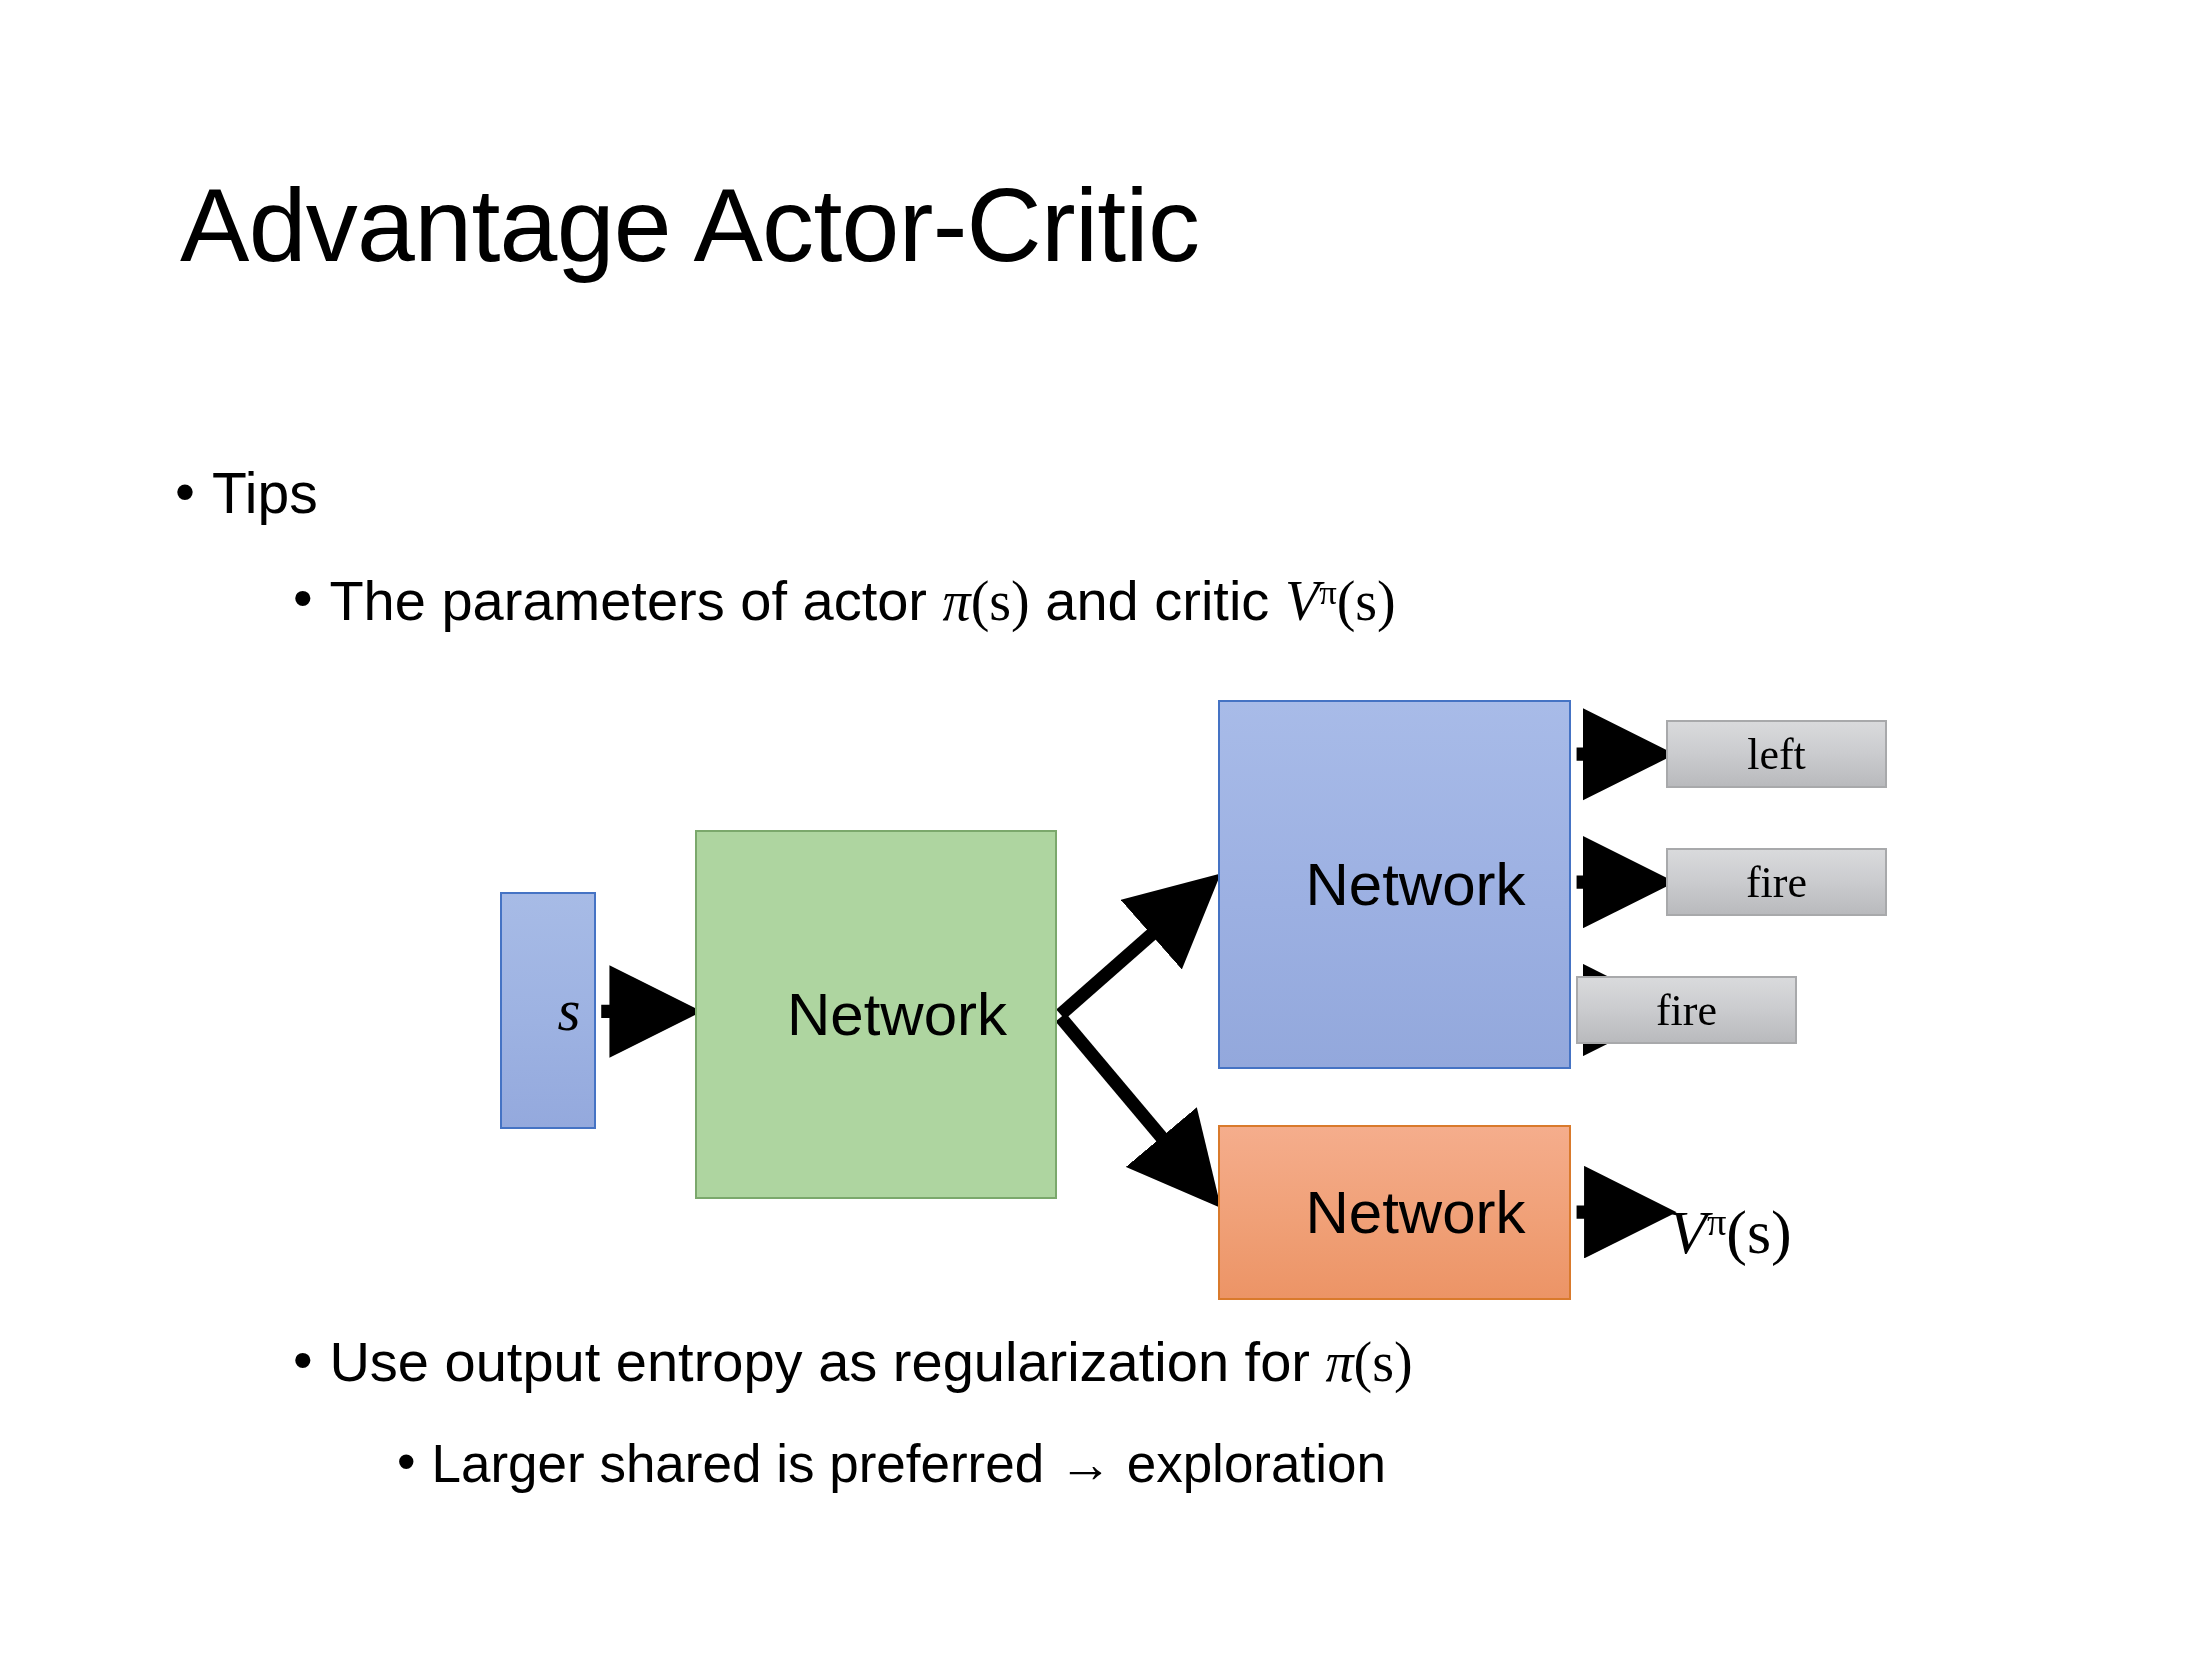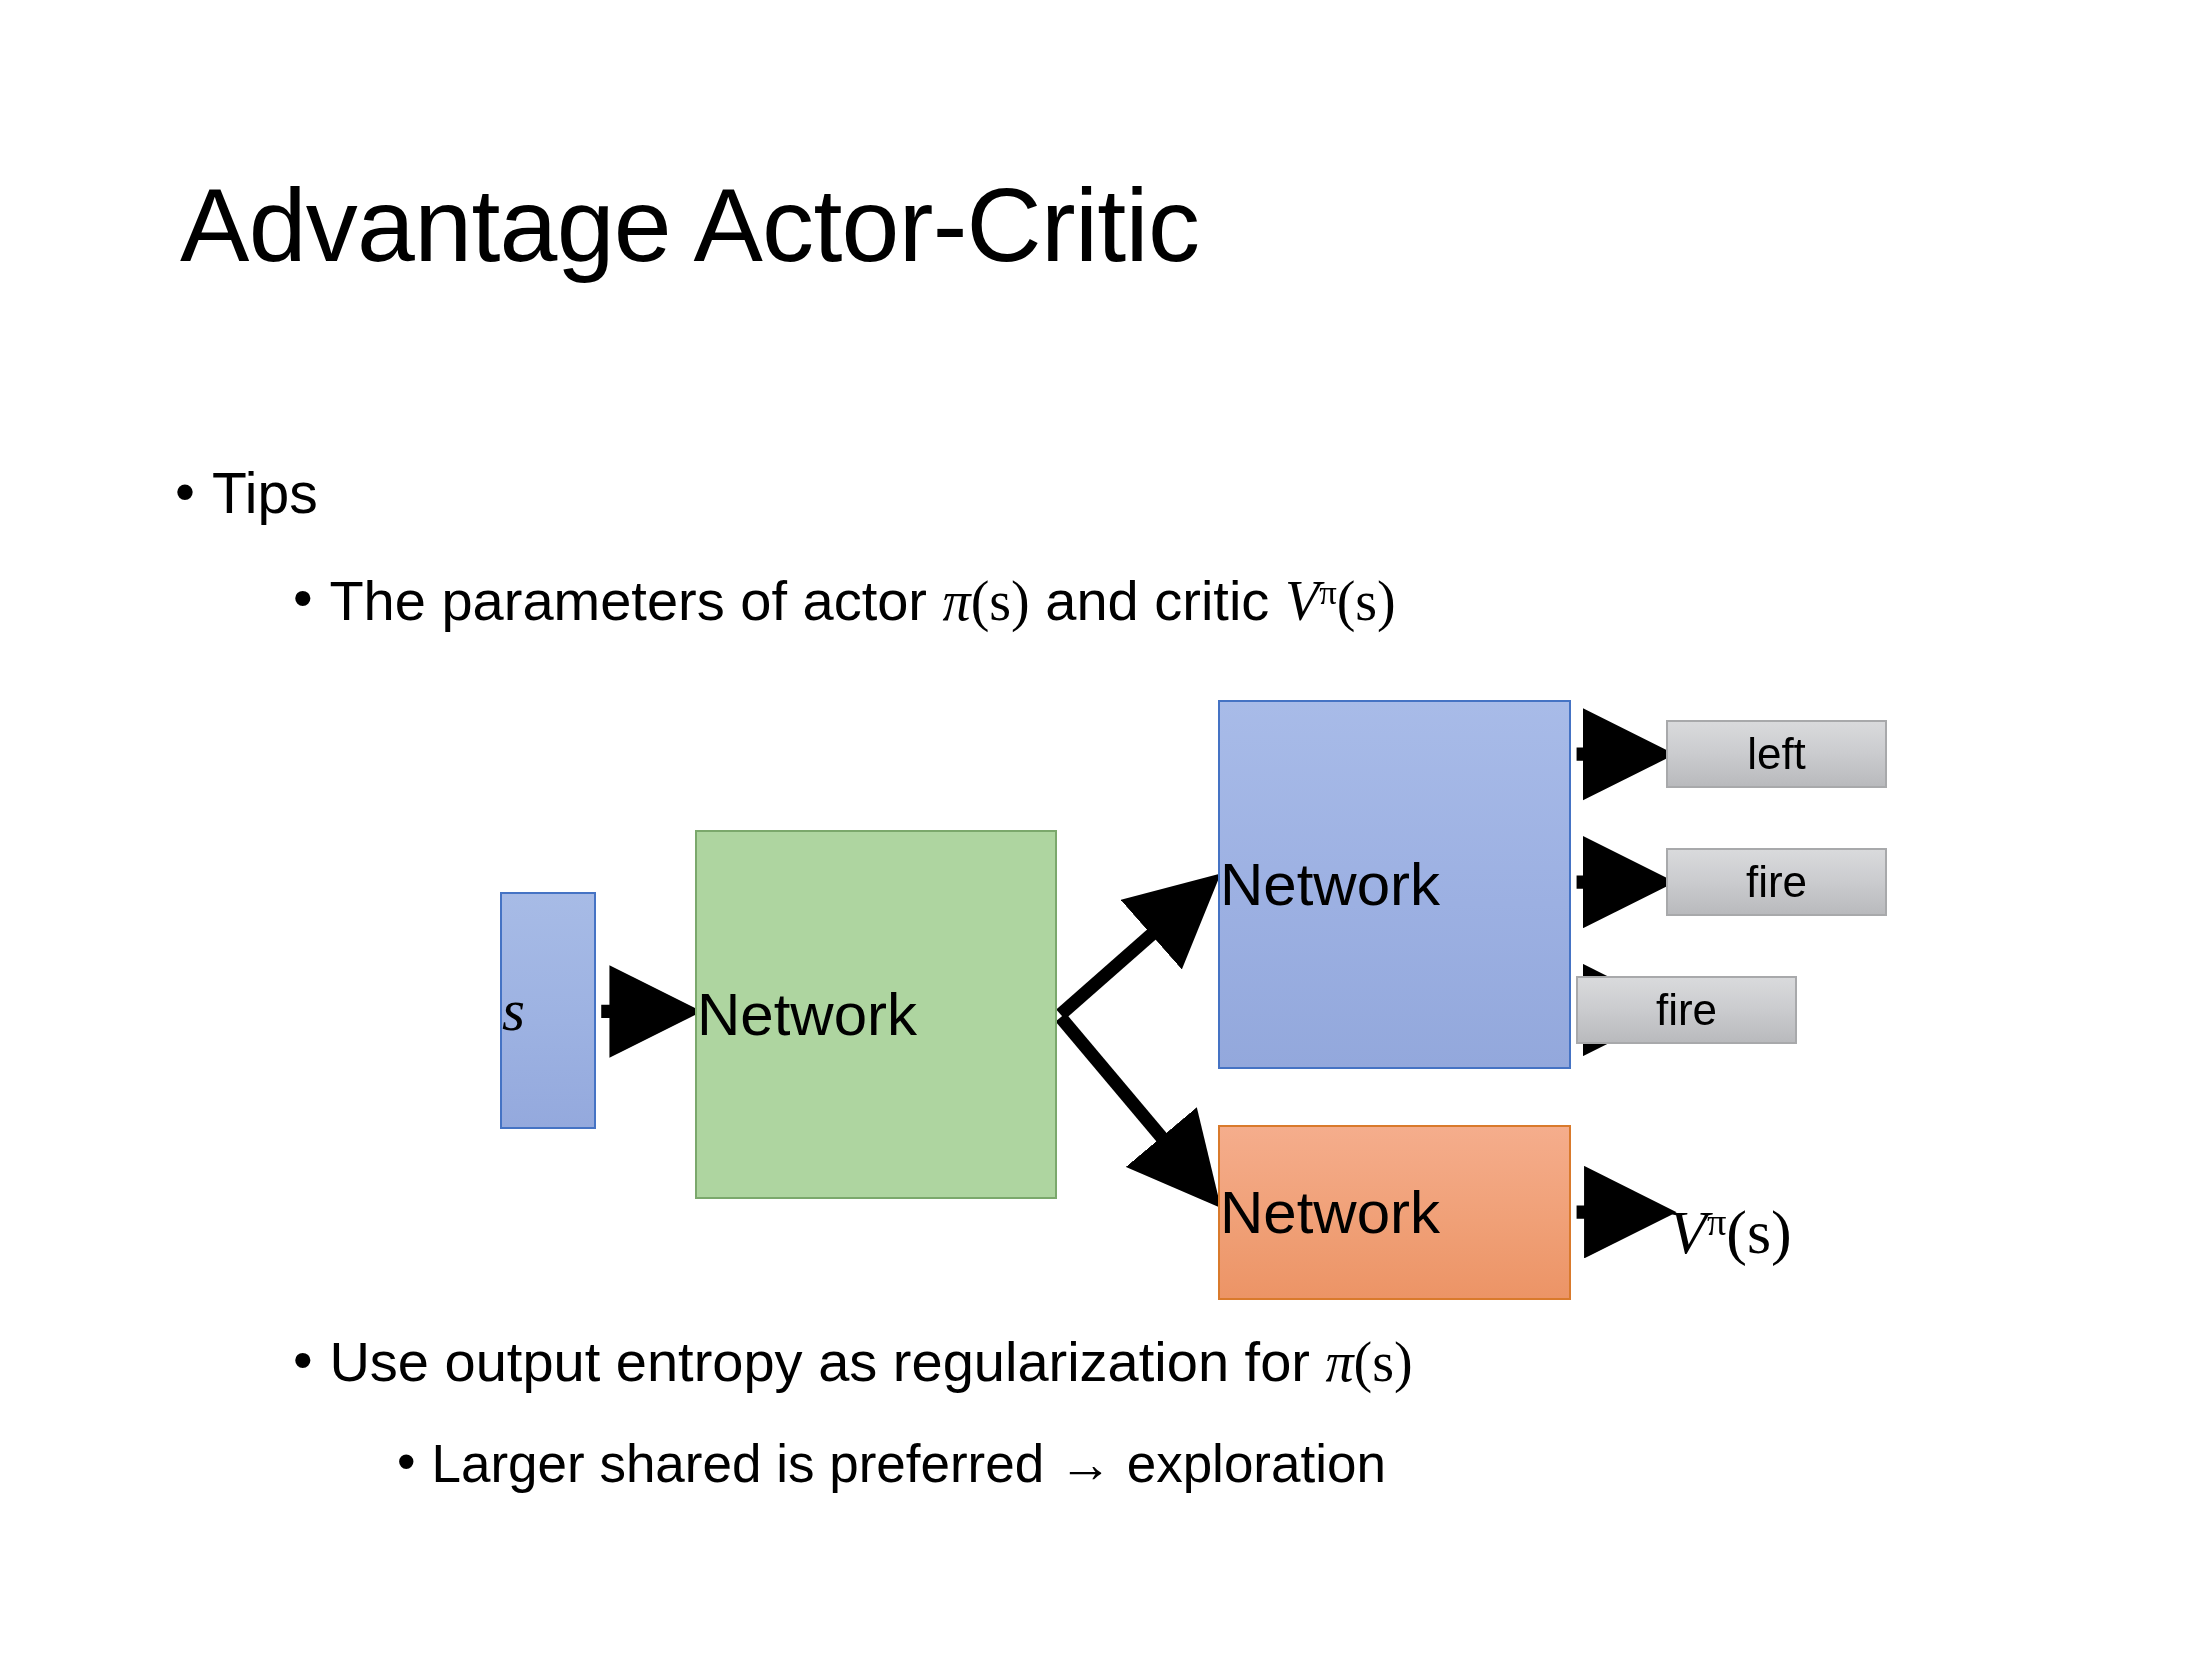--- a/index.html
+++ b/index.html
@@ -103,20 +103,22 @@
     top: 0;
     width: 2205px;
     height: 1654px;
     pointer-events: none;
   }
   .nodebox {
     position: absolute;
     box-sizing: border-box;
     display: flex;
     align-items: center;
+    justify-content: center;
+    padding-left: 42px;
   }
   .nodebox .lbl {
     font-family: "Liberation Sans", sans-serif;
     font-weight: 400;
     color: #000;
   }
 
   #box-s {
     left: 500px;
     top: 892px;
@@ -166,21 +168,21 @@
     box-sizing: border-box;
     width: 221px;
     height: 68px;
     display: flex;
     align-items: center;
     justify-content: center;
     background: linear-gradient(180deg, #d9dadc 0%, #cbcccf 48%, #b9babd 100%);
     border: 2.2px solid #a8a9ab;
   }
   .outbox .lbl {
-    font-family: Liberation Sans, sans-serif;
+    font-family: Liberation Serif, serif;
     font-size: 44px;
     color: #000;
   }
   #out-left  { left: 1666px; top: 720px; }
   #out-right { left: 1666px; top: 848px; }
   #out-fire  { left: 1576px; top: 976px; align-items: center; }
 
   #vpi-out {
     position: absolute;
     left: 1669px;

